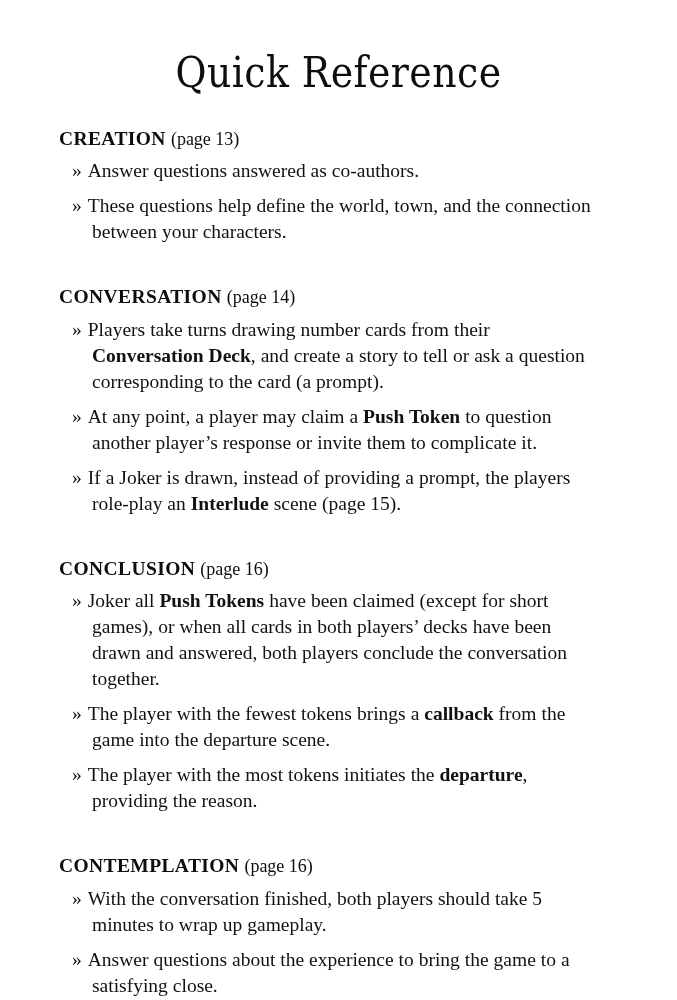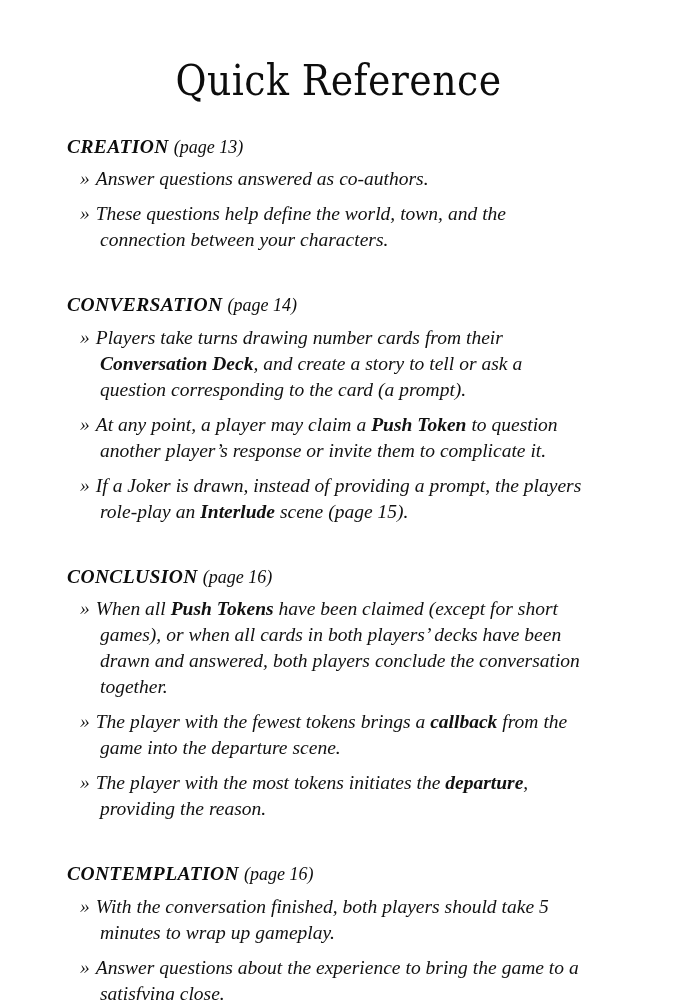--- a/index.html
+++ b/index.html
@@ -14,21 +14,21 @@
     color: #111111;
     -webkit-font-smoothing: antialiased;
     overflow: hidden;
   }
 
   .page {
     position: relative;
     width: 677px;
     height: 712px;
     box-sizing: border-box;
-    padding: 12px;
+    padding: 4px;
     background: #ffffff;
   }
 
   
   .page-title {
     text-align: center;
     font-family: "DejaVu Serif", "Liberation Serif", serif;
     font-size: 43px;
     font-weight: 400;
     line-height: 1;
@@ -42,21 +42,20 @@
 
   
   .content {
     margin-top: 33px;
     padding-left: 55px;
     padding-right: 78px;
   }
 
   .section {
     margin-bottom: 0;
-    font-style: italic;
   }
   .section + .section {
     margin-top: 40px;
   }
 
   .section-heading {
     font-family: "Liberation Serif", "DejaVu Serif", serif;
     font-size: 19.5px;
     line-height: 1.25;
     color: #0d0d0d;
@@ -122,21 +121,21 @@
         <h2 class="section-heading"><span class="sec-name">CONVERSATION</span> <span class="sec-page">(page 14)</span></h2>
         <ul class="bullets">
           <li class="bullet"><span class="marker">»</span><span>Players take turns drawing number cards from their </span><strong>Conversation Deck</strong><span>, and create a story to tell or ask a question corresponding to the card (a prompt).</span></li>
           <li class="bullet"><span class="marker">»</span><span>At any point, a player may claim a </span><strong>Push Token</strong><span> to question another player’s response or invite them to complicate it.</span></li>
           <li class="bullet"><span class="marker">»</span><span>If a Joker is drawn, instead of providing a prompt, the players role-play an </span><strong>Interlude</strong><span> scene (page 15).</span></li>
         </ul>
       </section>
       <section class="section">
         <h2 class="section-heading"><span class="sec-name">CONCLUSION</span> <span class="sec-page">(page 16)</span></h2>
         <ul class="bullets">
-          <li class="bullet"><span class="marker">»</span><span>When all </span><strong>Push Tokens</strong><span> have been claimed (except for short games), or when all cards in both players’ decks have been drawn and answered, both players conclude the conversation together.</span></li>
+          <li class="bullet"><span class="marker">»</span><span>Joker all </span><strong>Push Tokens</strong><span> have been claimed (except for short games), or when all cards in both players’ decks have been drawn and answered, both players conclude the conversation together.</span></li>
           <li class="bullet"><span class="marker">»</span><span>The player with the fewest tokens brings a </span><strong>callback</strong><span> from the game into the departure scene.</span></li>
           <li class="bullet"><span class="marker">»</span><span>The player with the most tokens initiates the </span><strong>departure</strong><span>, providing the reason.</span></li>
         </ul>
       </section>
       <section class="section">
         <h2 class="section-heading"><span class="sec-name">CONTEMPLATION</span> <span class="sec-page">(page 16)</span></h2>
         <ul class="bullets">
           <li class="bullet"><span class="marker">»</span><span>With the conversation finished, both players should take 5 minutes to wrap up gameplay.</span></li>
           <li class="bullet"><span class="marker">»</span><span>Answer questions about the experience to bring the game to a satisfying close.</span></li>
         </ul>

